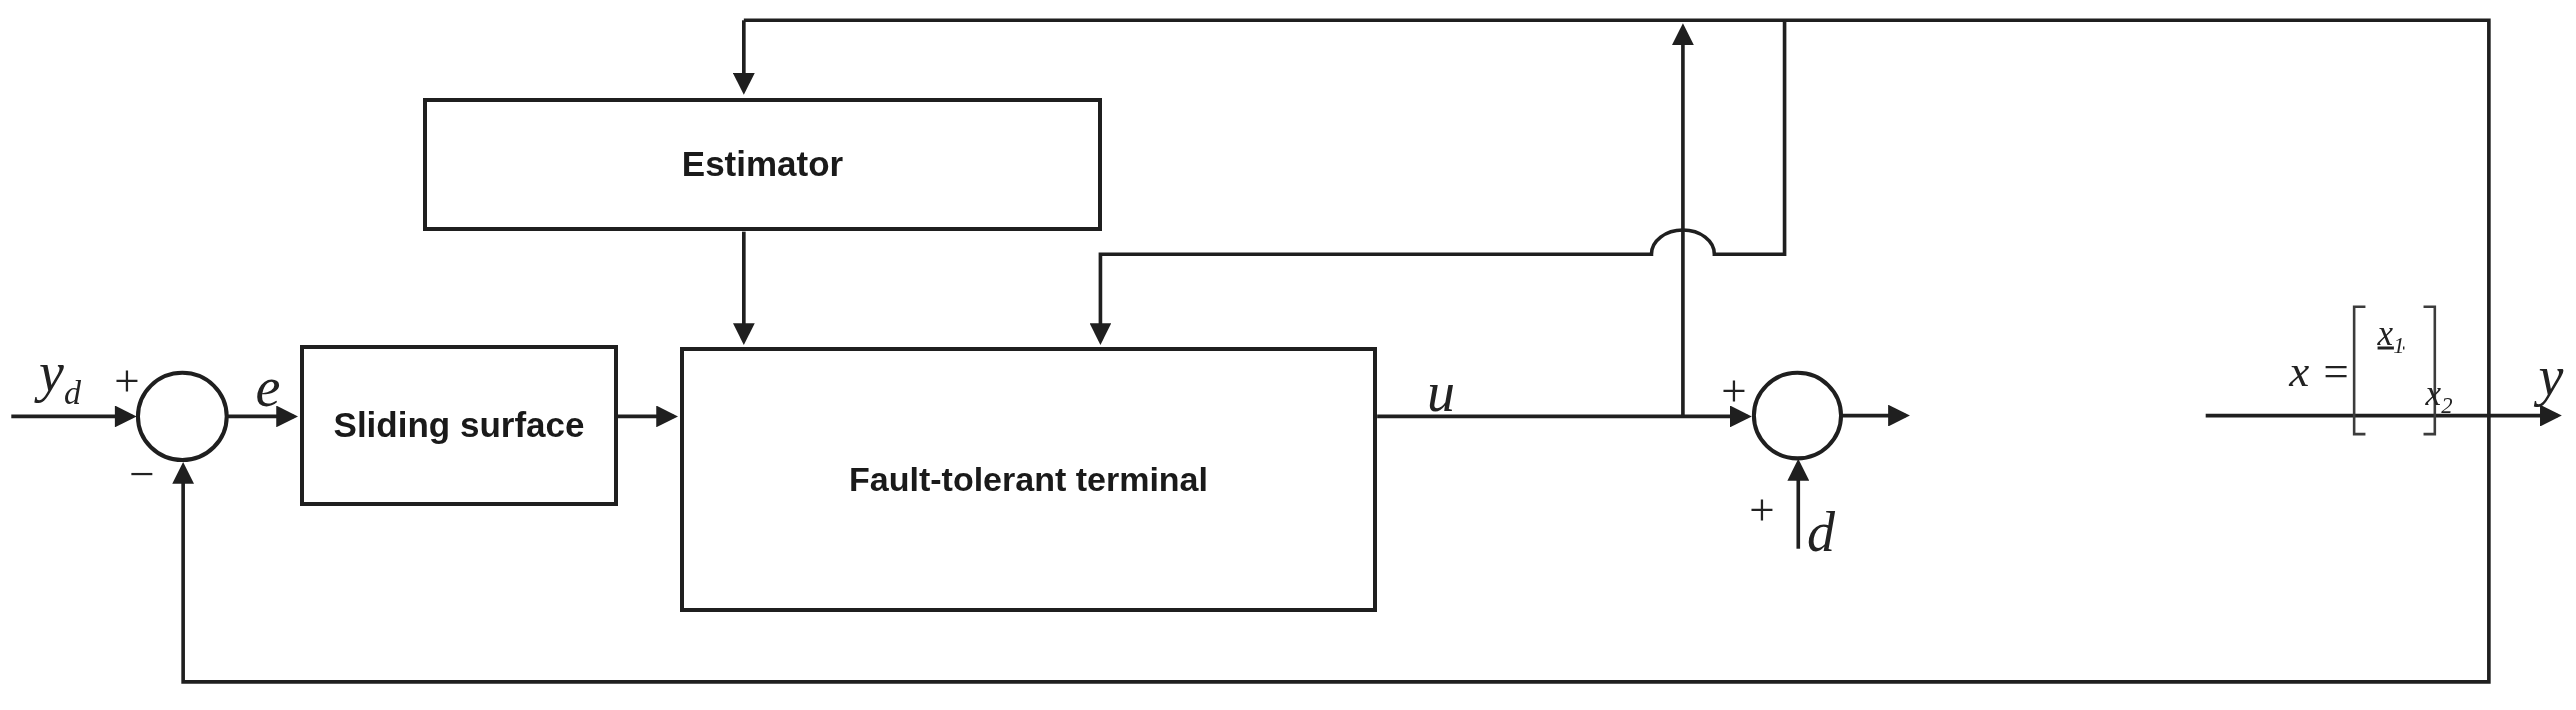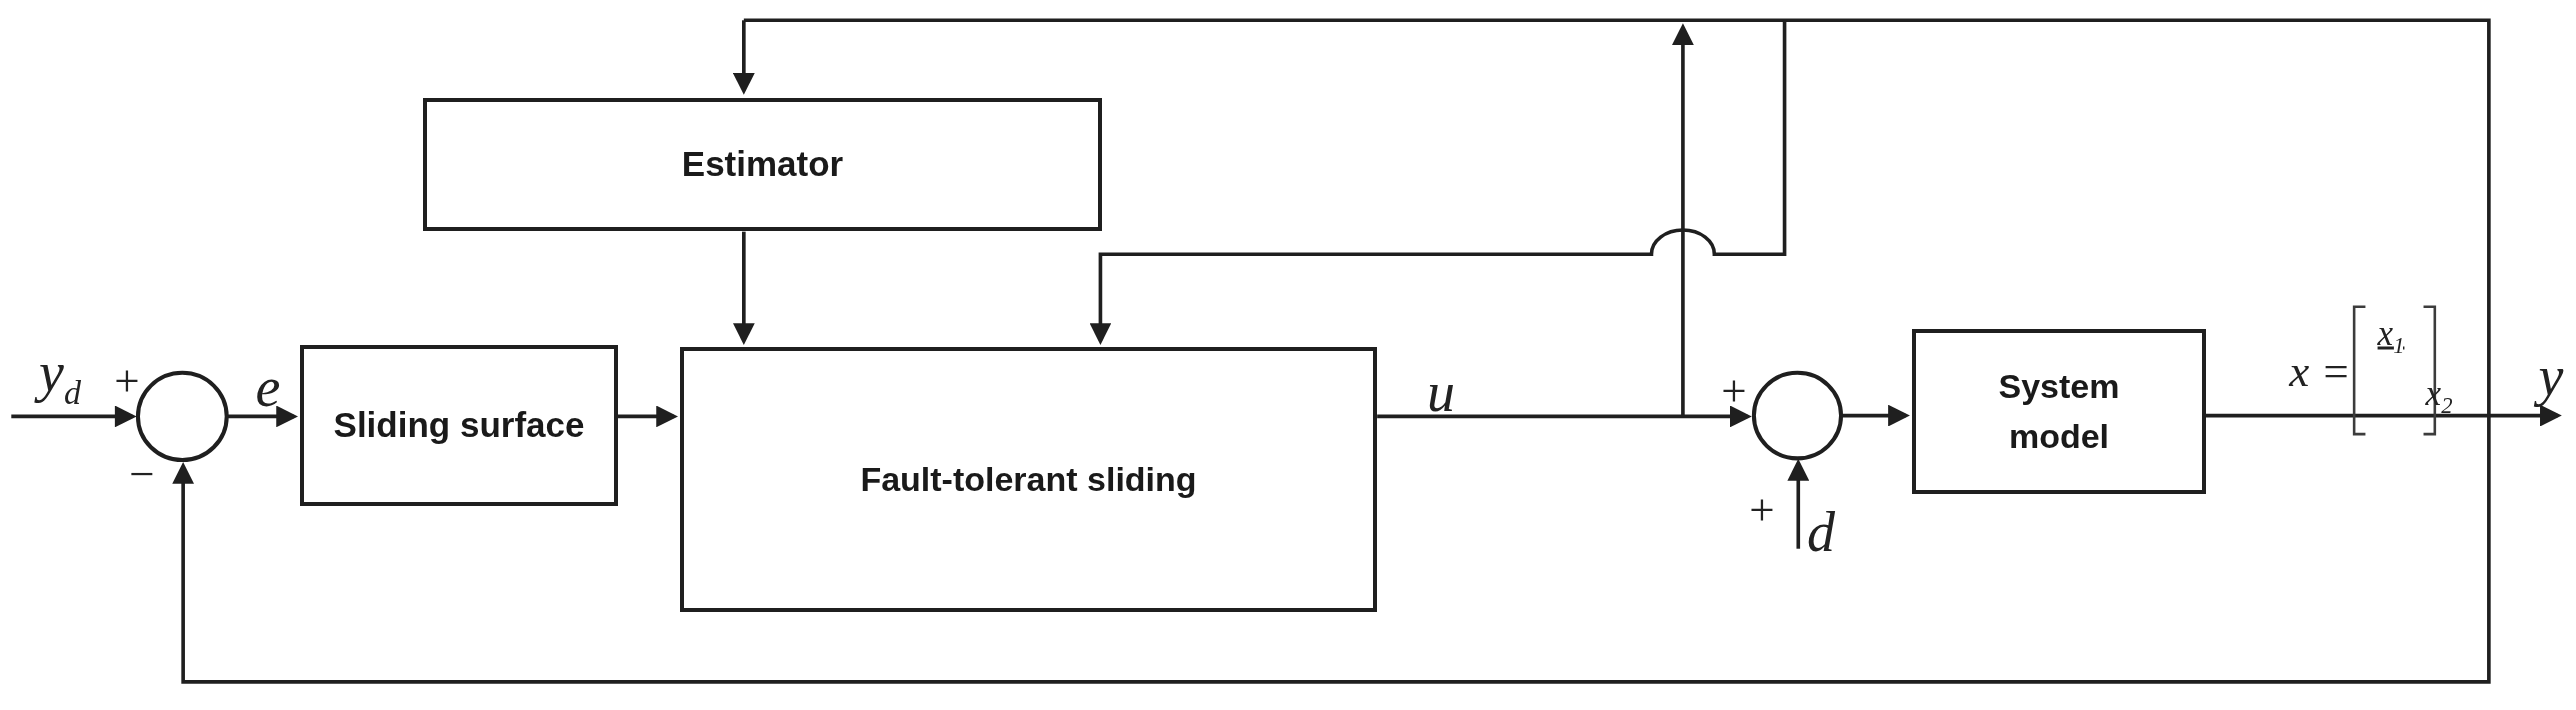--- a/index.html
+++ b/index.html
@@ -115,27 +115,23 @@
 
   <div class="block fs44" style="left:423px; top:98px; width:679px; height:133px;">
     <span>Estimator</span>
   </div>
 
   <div class="block fs44" style="left:300px; top:345px; width:318px; height:161px;">
     <span>Sliding surface</span>
   </div>
 
   <div class="block fs42" style="left:680px; top:347px; width:697px; height:265px;">
-    <span>Fault-tolerant sliding</span>
+    <span>Fault-tolerant terminal</span>
   </div>
 
-  <div class="block fs42" style="left:1912px; top:329px; width:294px; height:165px;">
-    <span>System</span>
-    <span>model</span>
-  </div>
 
   <div class="lbl math" style="left:60px; top:376px;">
     <span>y</span><span class="sub">d</span>
   </div>
 
   <div class="lbl sign" style="left:127px; top:381px;">+</div>
   <div class="lbl sign" style="left:142px; top:474px;">−</div>
 
   <div class="lbl math" style="left:268px; top:387px;">e</div>
 

